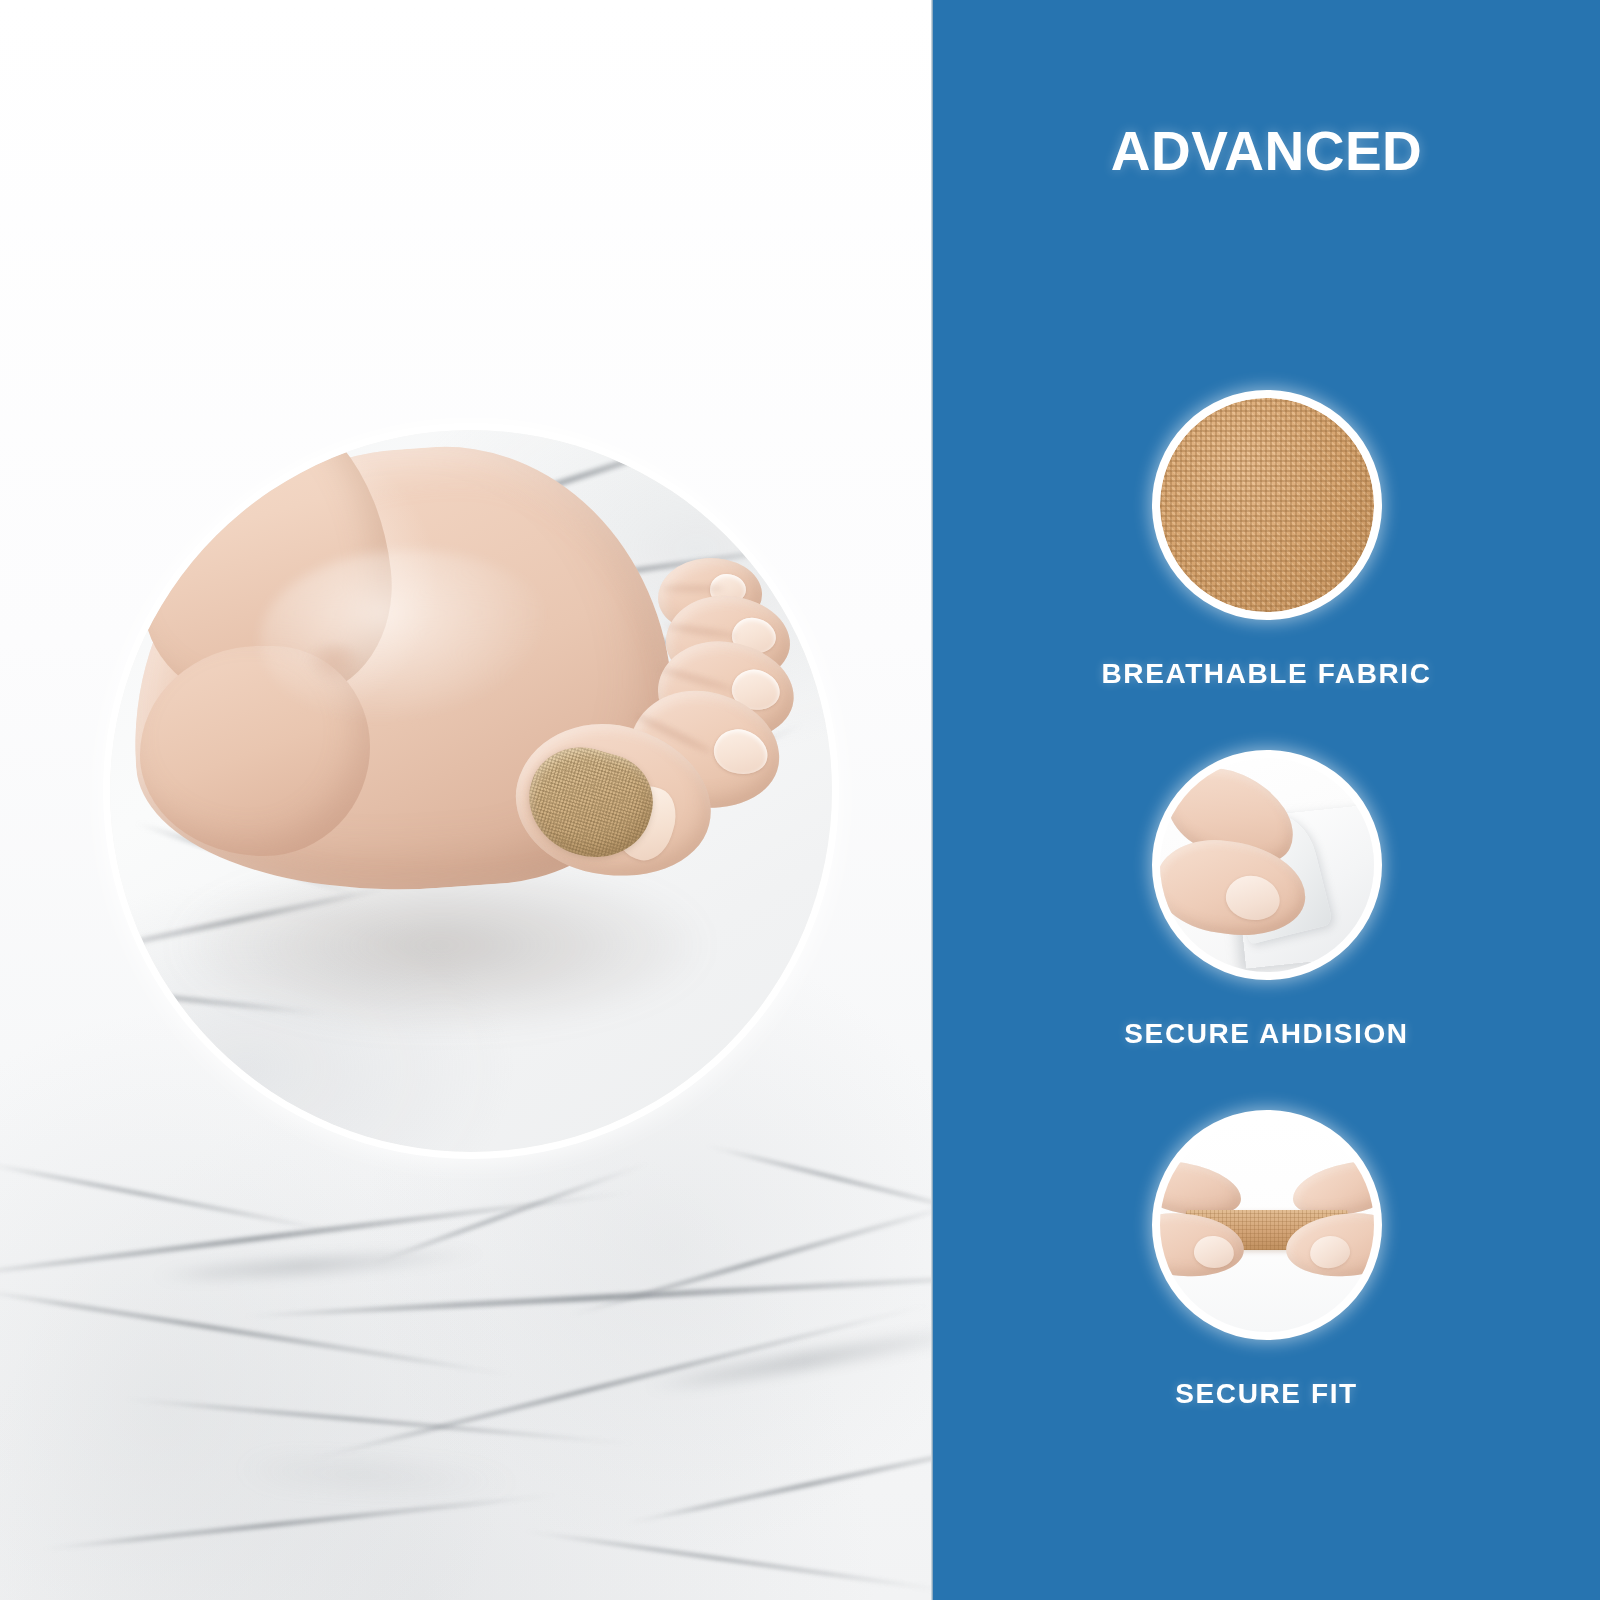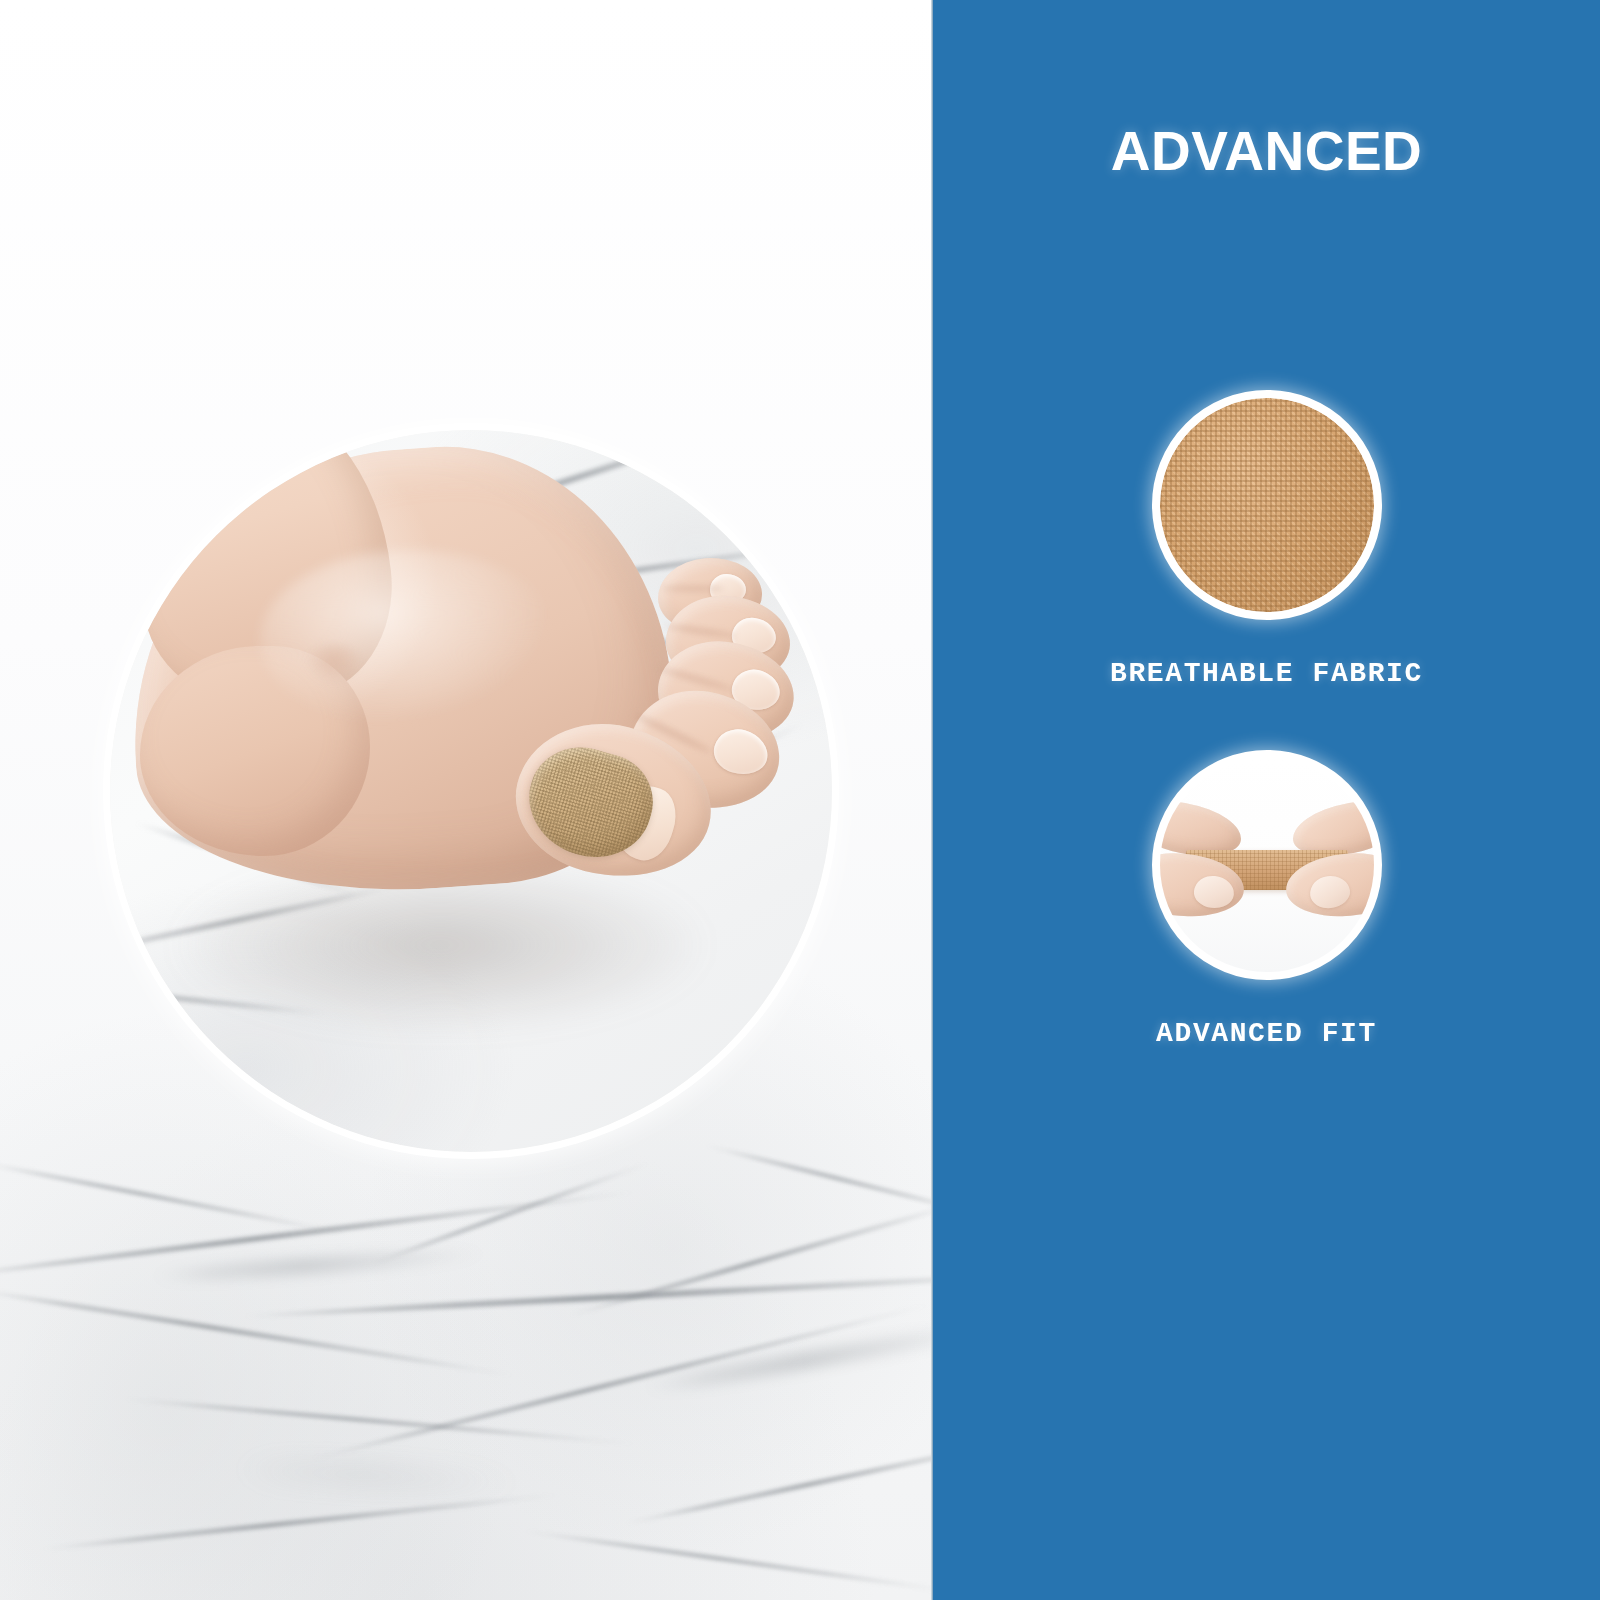--- a/index.html
+++ b/index.html
@@ -333,21 +333,20 @@
     position: absolute;
     left: 0;
     top: 390px;
     width: 667px;
   }
   .feature {
     position: relative;
     width: 667px;
     height: 360px;
     text-align: center;
-    font-family: Liberation Mono, monospace;
   }
 
   .icon-ring {
     position: relative;
     width: 222px;
     height: 222px;
     margin: 0 auto;
     border-radius: 50%;
     border: 4px solid #ffffff;
     box-shadow: 0 0 16px 3px rgba(255,255,255,0.45);
@@ -548,33 +547,46 @@
 
       <div class="feature">
         <div class="icon-ring">
           <div class="icon-art">
             <div class="fabric-swatch"></div>
           </div>
         </div>
         <div class="feature-label">BREATHABLE FABRIC</div>
       </div>
 
+      <div class="feature">
+        <div class="icon-ring">
+          <div class="icon-art">
+            <div class="peel-bg"></div>
+            <div class="peel-sheet"></div>
+            <div class="peel-lift"></div>
+            <div class="finger f-index"></div>
+            <div class="finger f-thumb"></div>
+            <div class="f-nail"></div>
+          </div>
+        </div>
+        <div class="feature-label">SECURE AHDISION</div>
+      </div>
 
       <div class="feature">
         <div class="icon-ring">
           <div class="icon-art">
             <div class="strip-bg"></div>
             <div class="hand h-left-a"></div>
             <div class="hand h-right-a"></div>
             <div class="strip"></div>
             <div class="hand h-left-b"></div>
             <div class="hand h-right-b"></div>
             <div class="h-nail hn-left"></div>
             <div class="h-nail hn-right"></div>
           </div>
         </div>
-        <div class="feature-label">ADVANCED FIT</div>
+        <div class="feature-label">SECURE FIT</div>
       </div>
 
     </div>
   </div>
 
 </div>
 
 </body></html>

